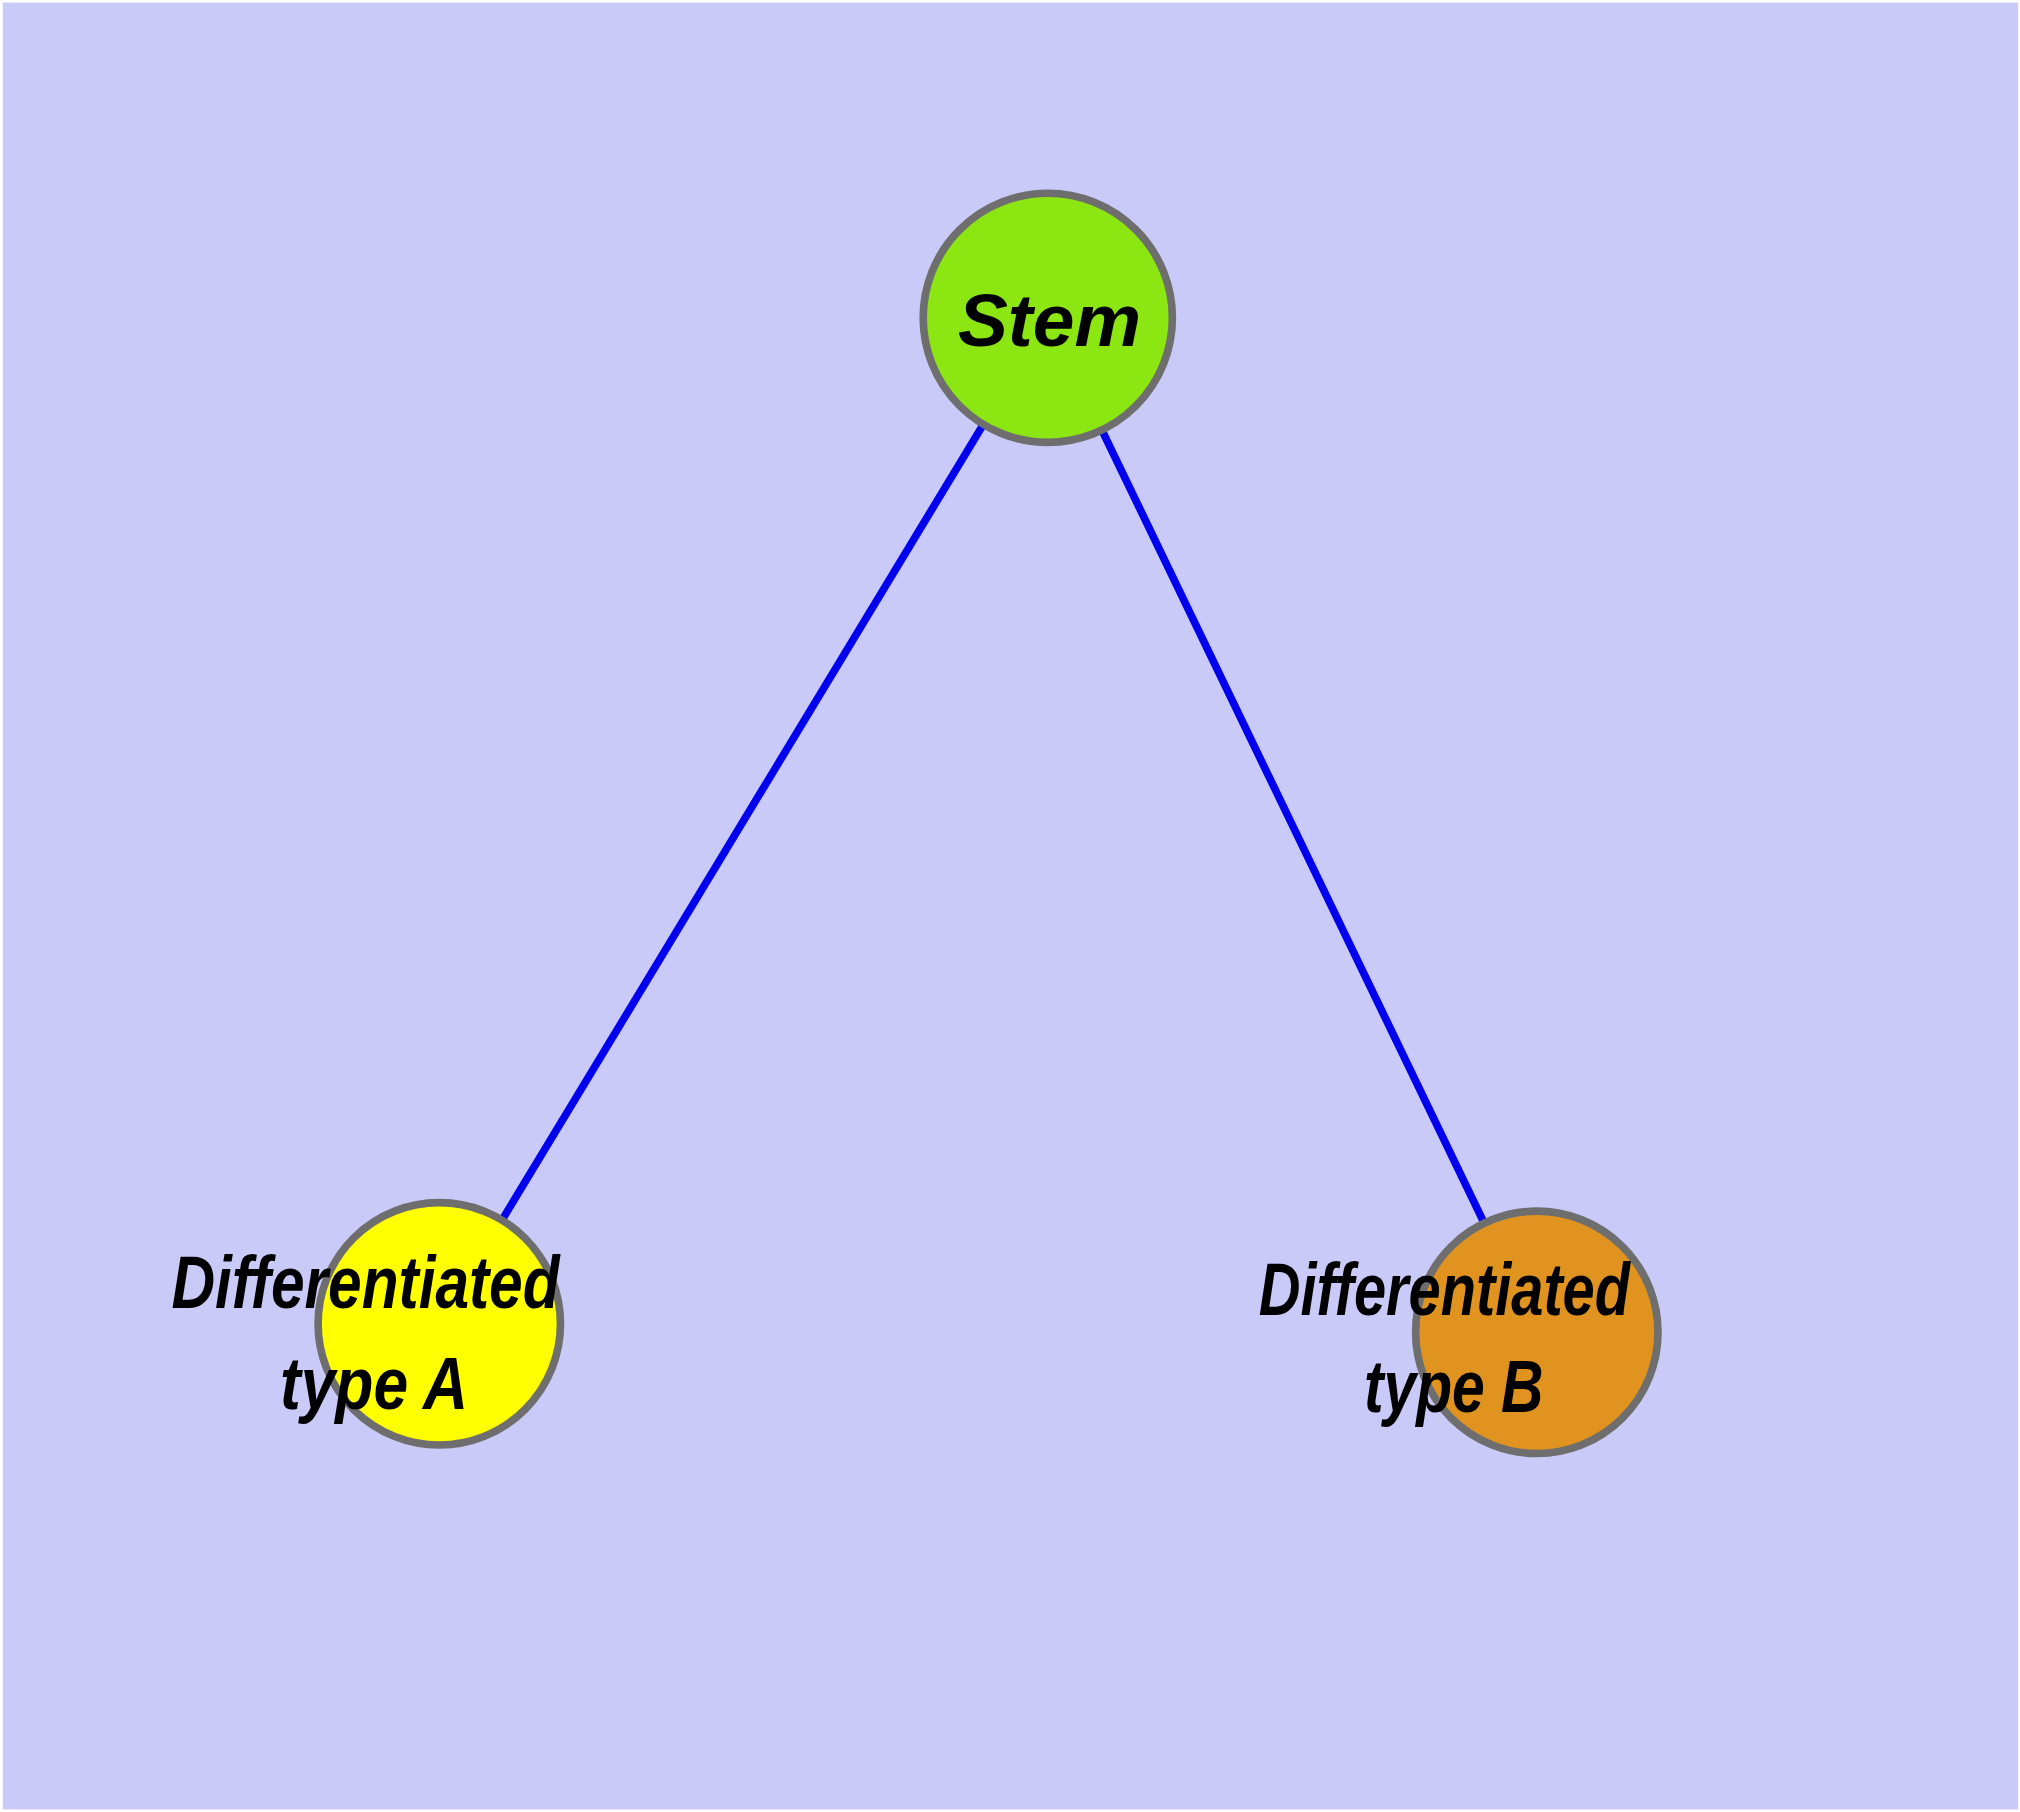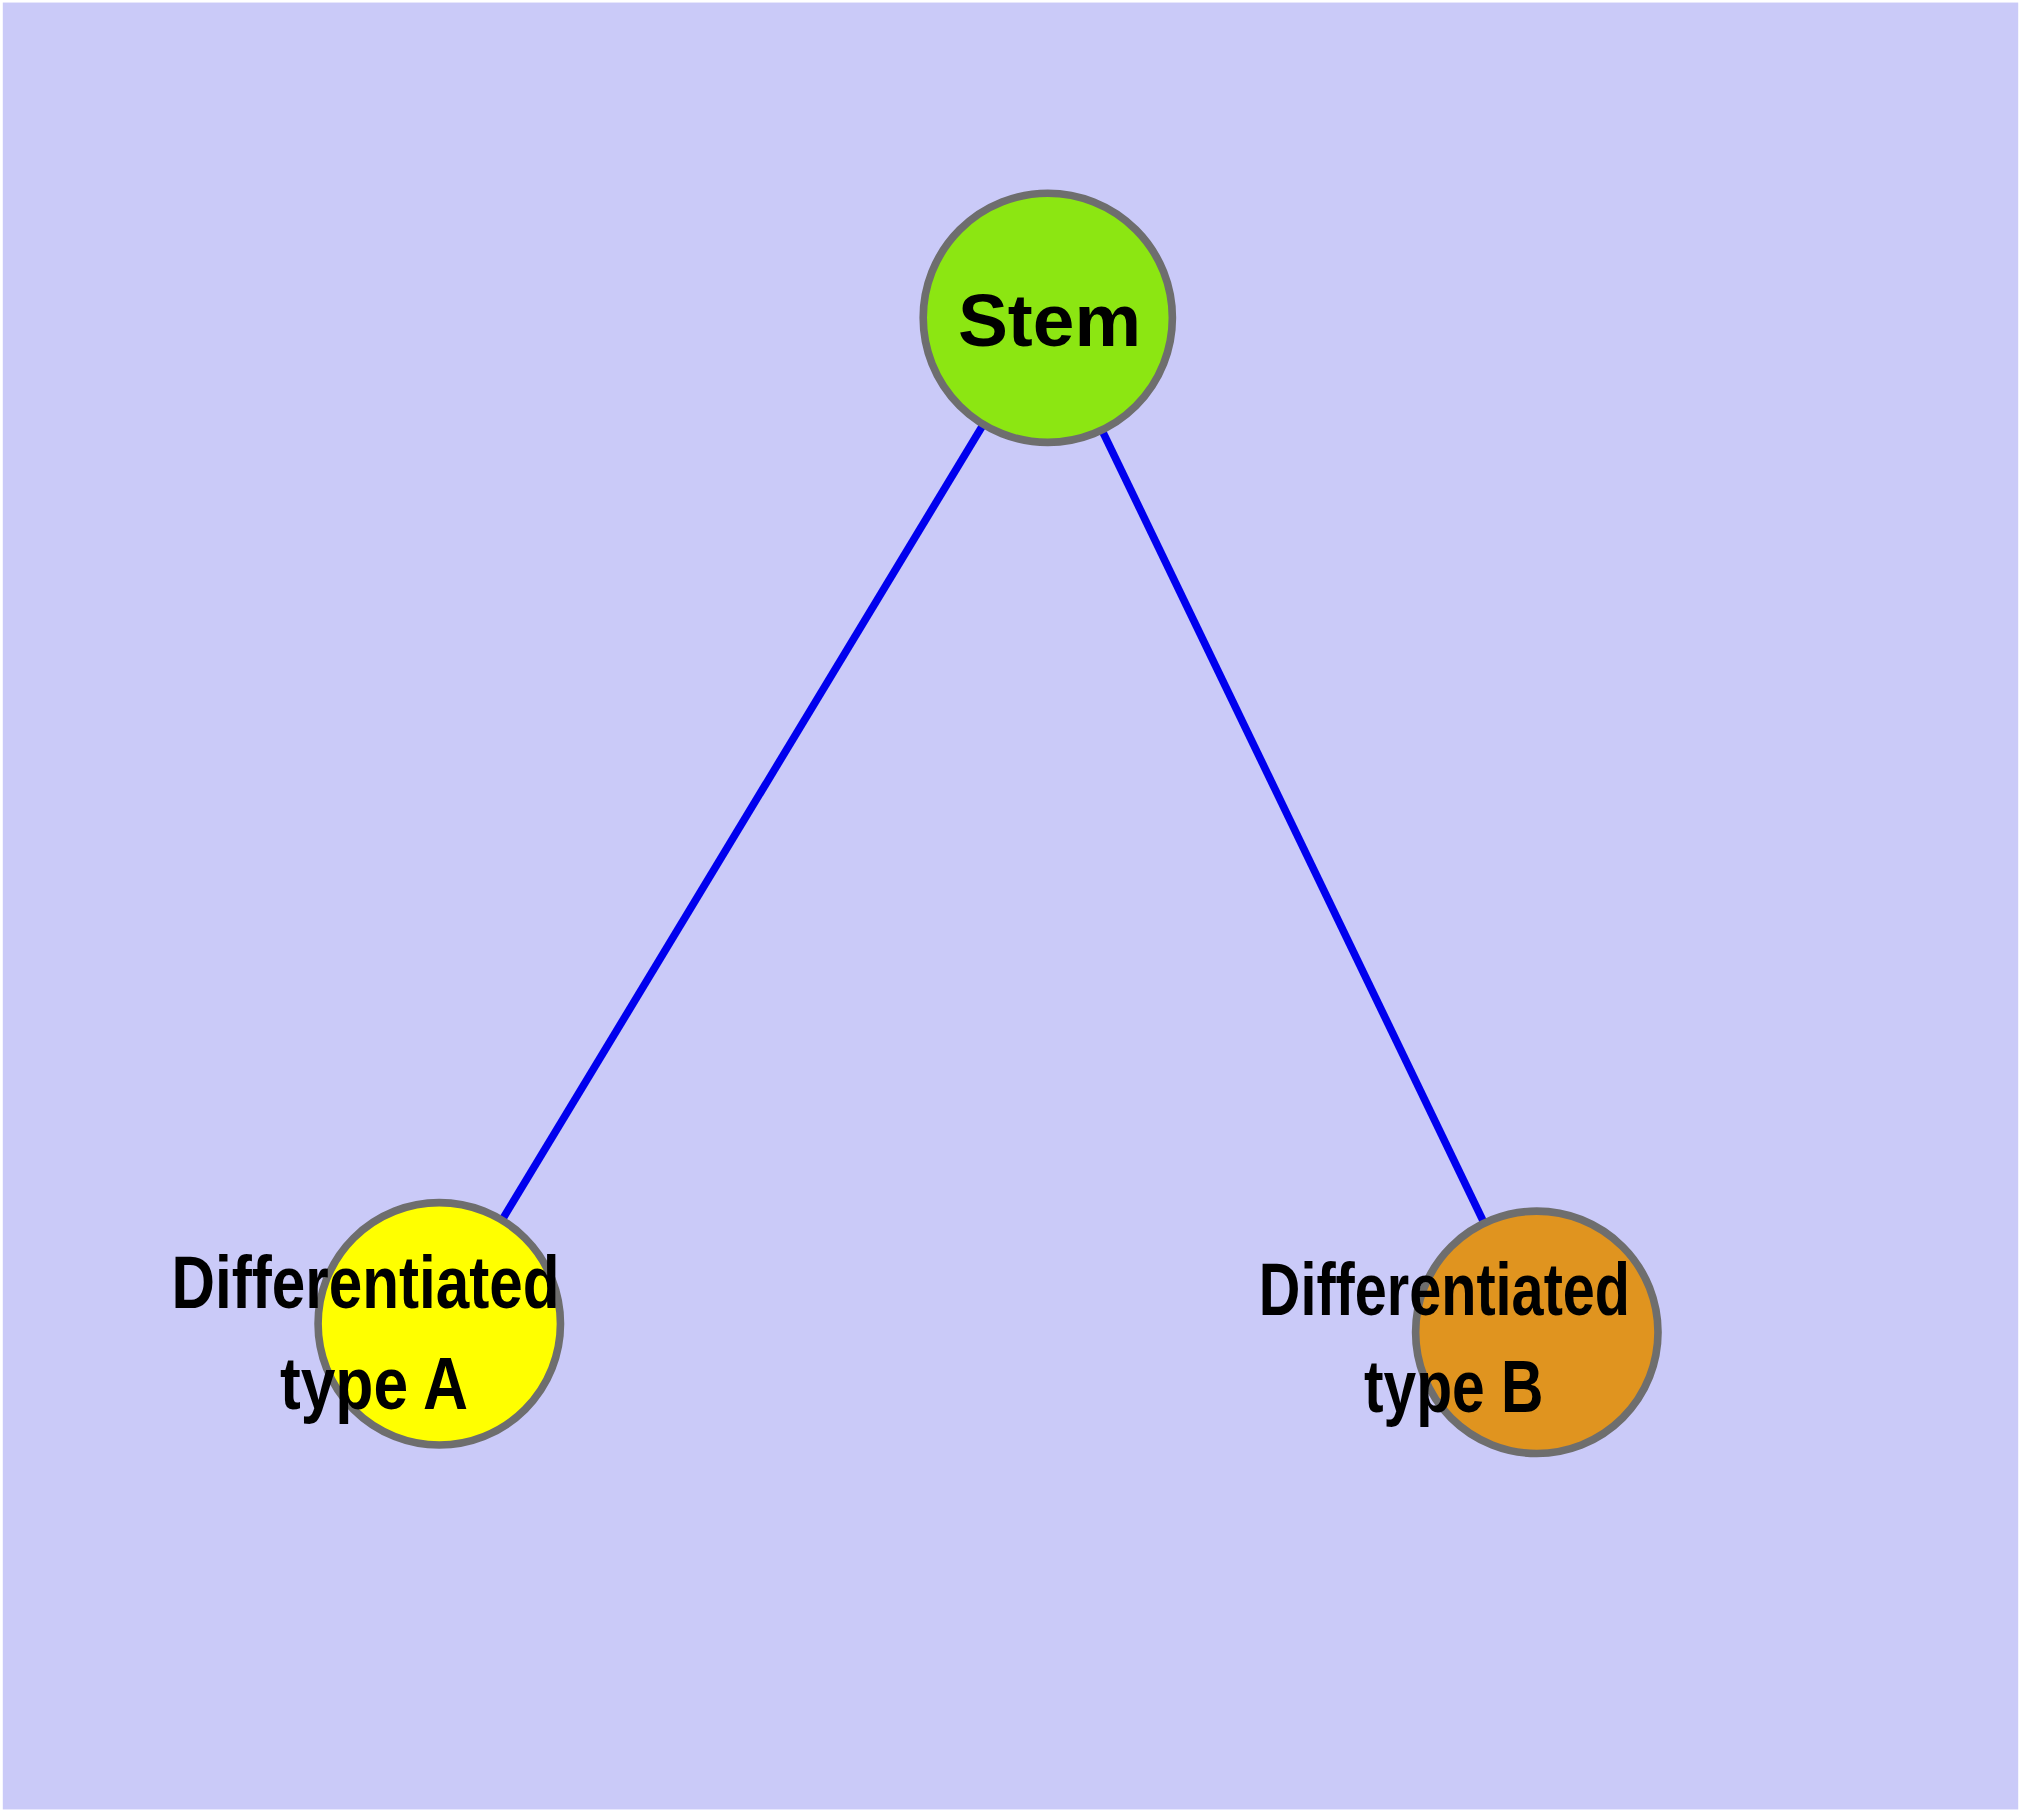--- a/index.html
+++ b/index.html
@@ -6,20 +6,21 @@
     margin: 0;
     padding: 0;
     background: #ffffff;
     font-family: "Liberation Sans", sans-serif;
   }
   .page {
     position: relative;
     width: 2021px;
     height: 1812px;
     background: #ffffff;
+    font-style: italic;
   }
   svg { display: block; }
   .edge {
     fill: none;
     stroke-width: 9;
     stroke-linecap: butt;
   }
   .node {
     stroke: #6E6E6E;
     stroke-width: 9;

